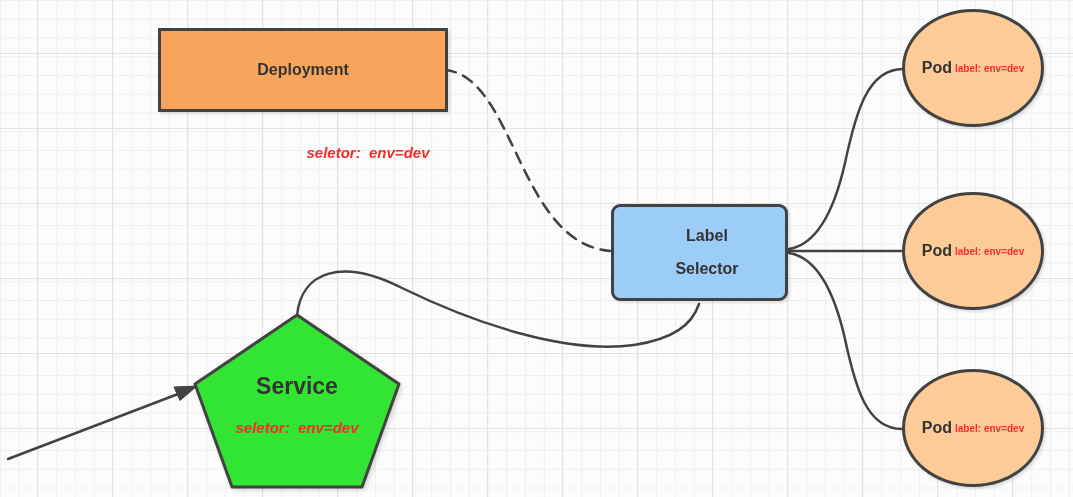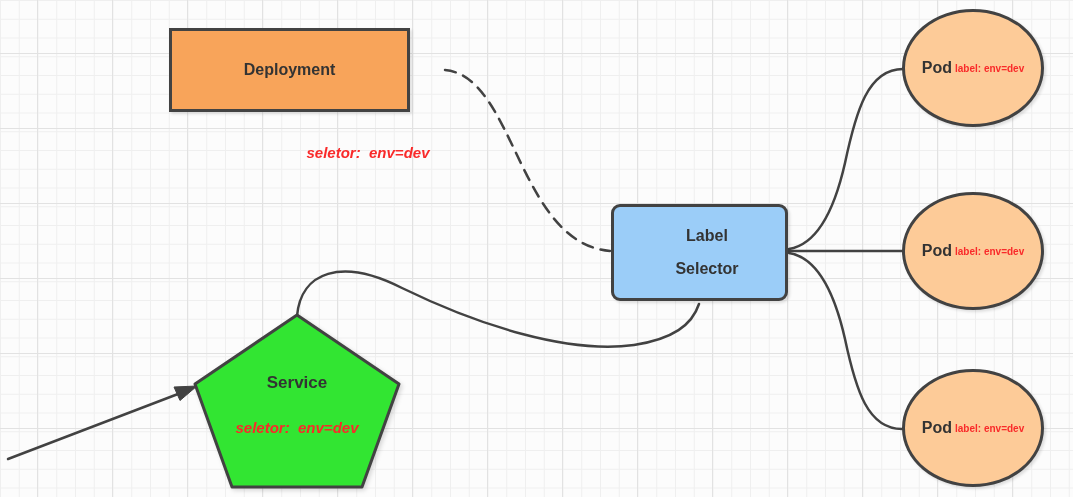--- a/index.html
+++ b/index.html
@@ -13,32 +13,32 @@
       linear-gradient(#EFEFEF 1px, transparent 1px),
       linear-gradient(90deg,#EFEFEF 1px, transparent 1px);
     background-size:75px 75px,75px 75px,18.75px 18.75px,18.75px 18.75px;
     background-position:37px 53px,37px 53px,0 0,0 0;
   }
   .edges{position:absolute;left:0;top:0;z-index:1;}
   .edges path,.edges line{fill:none;stroke-linecap:round;}
   .node{position:absolute;z-index:2;box-sizing:border-box;display:flex;
         align-items:center;justify-content:center;color:#333;}
   .rect{border:3px solid #424242;box-shadow:2px 2px 3px rgba(0,0,0,.12);}
-  #deployment{left:169px;top:28px;width:241px;height:84px;font-size:16px;font-weight:700;}
+  #deployment{left:158px;top:28px;width:290px;height:84px;font-size:16px;font-weight:700;}
   #label-selector{left:611px;top:204px;width:177px;height:97px;border-radius:9px;
         flex-direction:column;gap:17px;font-size:16px;font-weight:700;line-height:1;}
   .pod{left:902px;width:142px;height:118px;border-radius:50%;border:3px solid #424242;
        flex-direction:row;gap:3px;box-shadow:2px 2px 3px rgba(0,0,0,.12);}
   #pod-1{top:9px;} #pod-2{top:192px;} #pod-3{top:369px;}
   .pod-name{font-size:16px;font-weight:700;}
   .pod-tag{font-size:10px;font-weight:700;}
   .free-label{position:absolute;z-index:3;text-align:center;}
   .red-note{font-size:15px;font-weight:700;font-style:italic;white-space:pre;}
   #deployment-note{left:278px;top:144px;width:180px;}
-  #service-label{left:197px;top:373px;width:200px;font-size:17px;font-weight:700;color:#333;}
+  #service-label{left:197px;top:373px;width:200px;font-size:23px;font-weight:700;color:#333;}
   #service-note{left:197px;top:419px;width:200px;}
   .pentagon{stroke-linejoin:round;filter:drop-shadow(2px 2px 2px rgba(0,0,0,.15));}
 </style>
 </head>
 <body>
 
 <div class="canvas">
 
   <svg class="edges" width="1073" height="497" viewBox="0 0 1073 497">
     <path d="M445,70 C515,76 518,243 610,251" stroke-width="2.5" stroke-dasharray="11,8" style="stroke: rgb(66, 66, 66);"></path>

